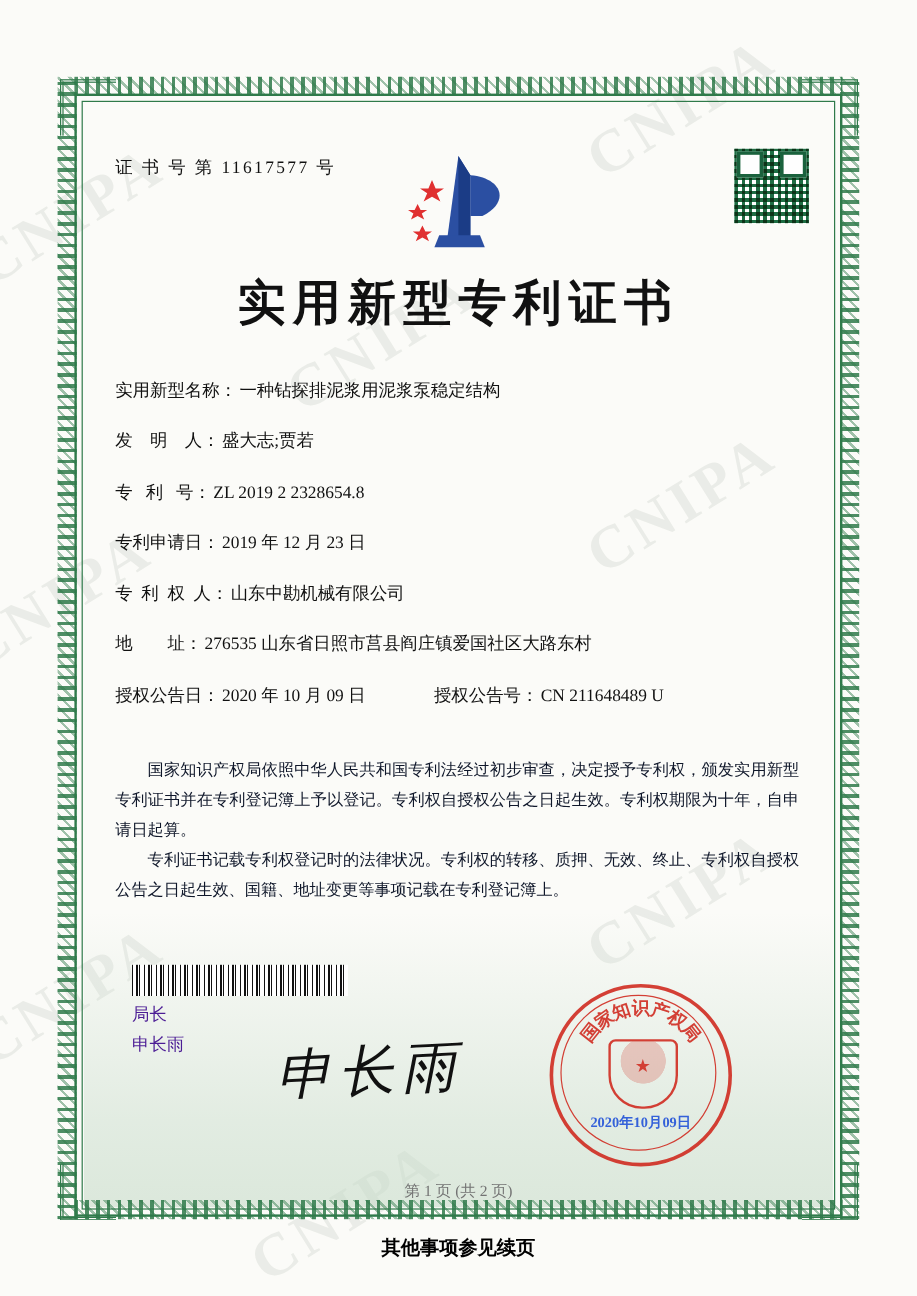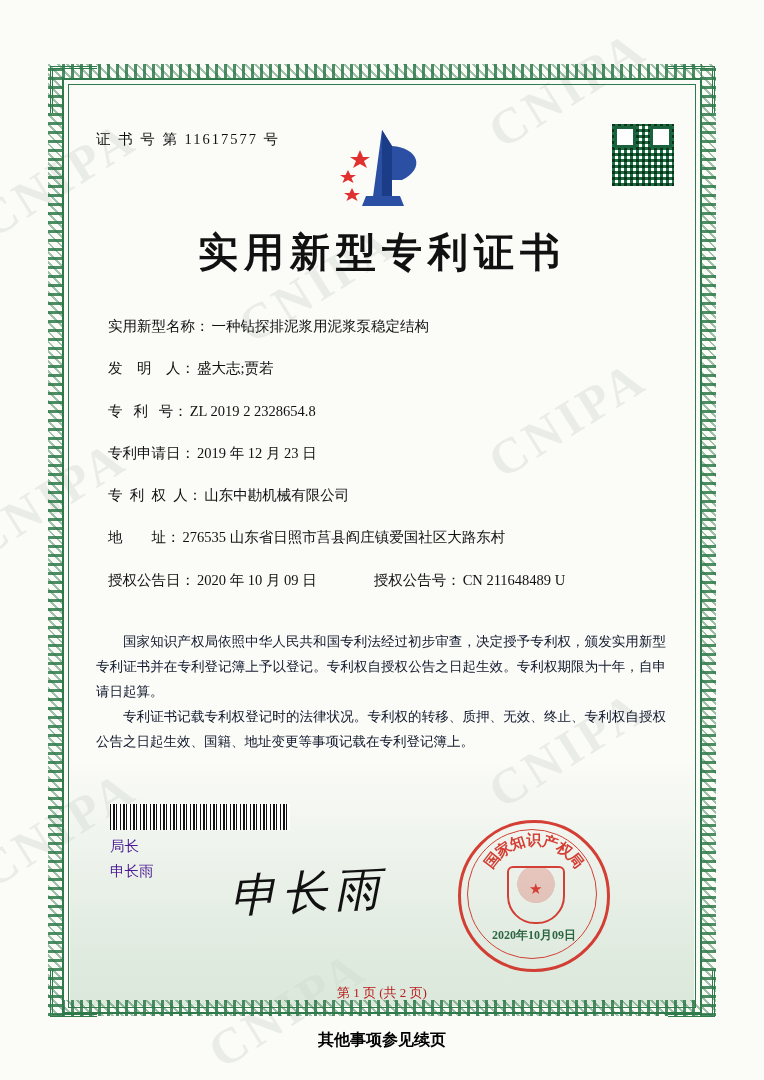--- a/index.html
+++ b/index.html
@@ -179,21 +179,21 @@
     text-align: center;
     font-size: 40px;
     font-weight: bold;
     letter-spacing: 6px;
     color: #111;
     font-family: Liberation Sans, sans-serif;
   }
 
   .fields {
     position: absolute;
-    left: 108px;
+    left: 96px;
     top: 316px;
     width: 580px;
     font-size: 14.5px;
     color: #111;
   }
   .field-row {
     display: flex;
     align-items: baseline;
     margin-bottom: 22px;
     line-height: 1.4;
@@ -316,31 +316,31 @@
     font-size: 15px;
     line-height: 1;
   }
   .seal-date {
     position: absolute;
     left: 50%;
     top: 104px;
     transform: translateX(-50%);
     font-size: 12px;
     white-space: nowrap;
-    color: #14532d;
+    color: #1d4ed8;
     font-weight: bold;
   }
 
   .page-num {
     position: absolute;
     left: 0; right: 0;
     top: 984px;
     text-align: center;
     font-size: 13px;
-    color: #b91c1c;
+    color: #737373;
     z-index: 5;
   }
 
   .footer-note {
     position: absolute;
     left: 0; right: 0;
     top: 1030px;
     text-align: center;
     font-size: 16px;
     color: #000000;

